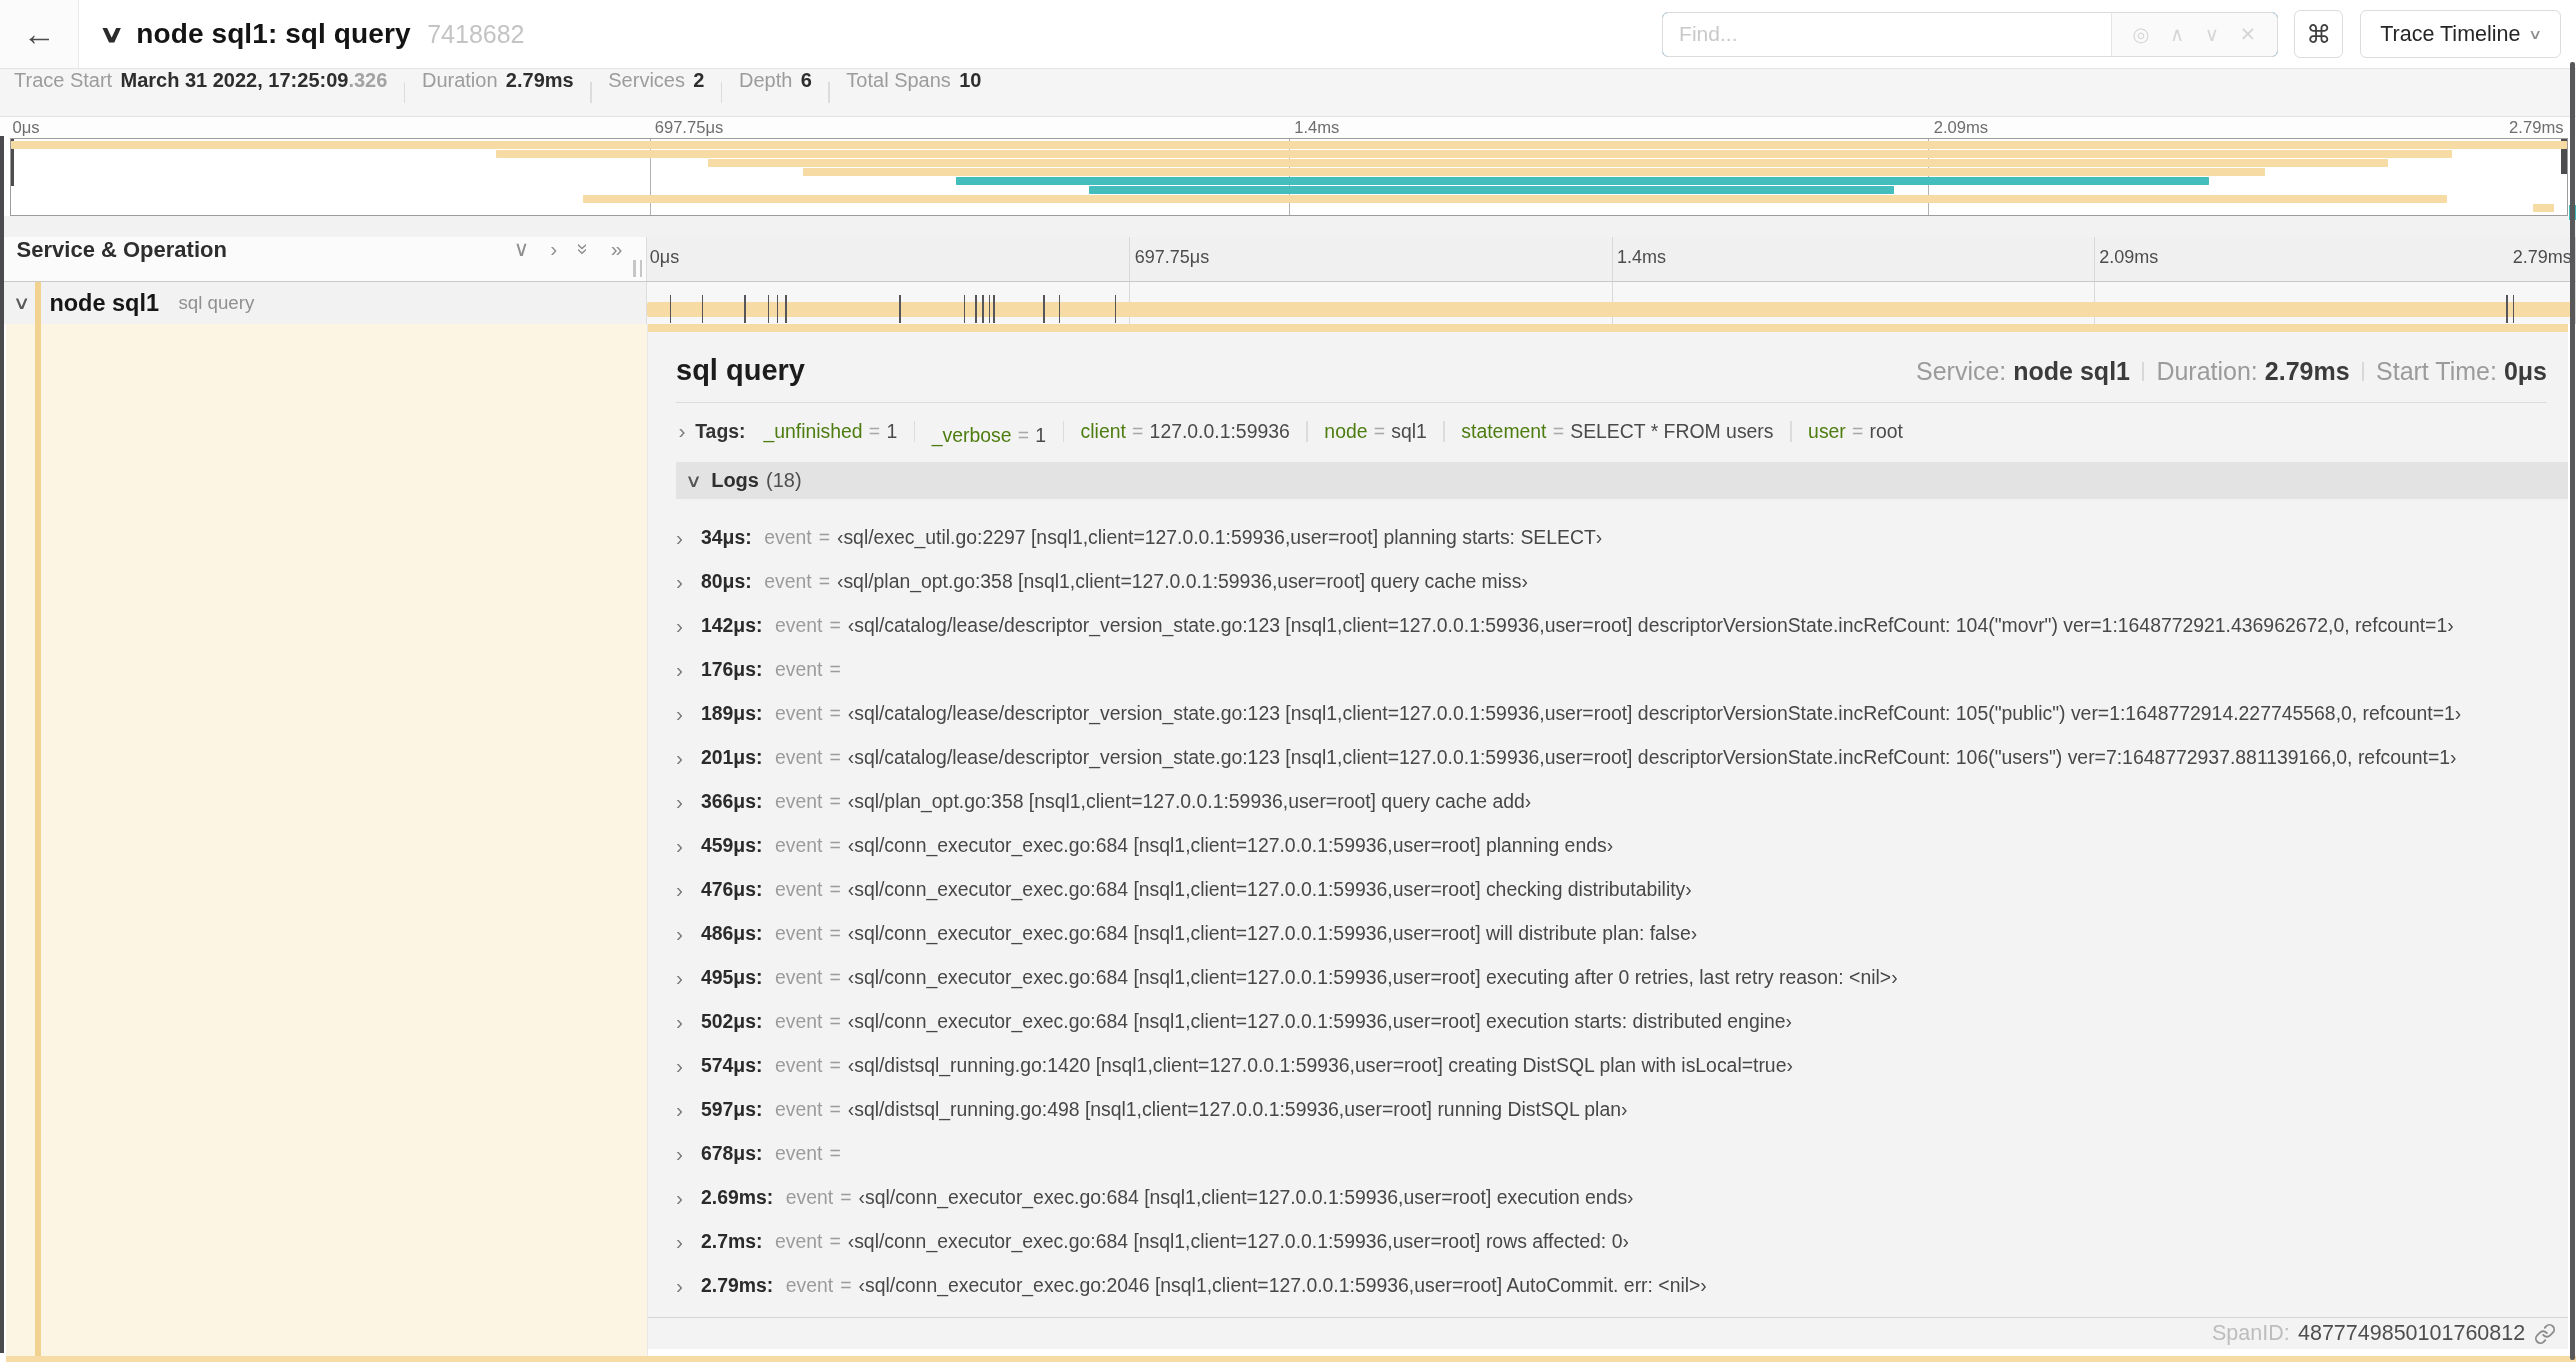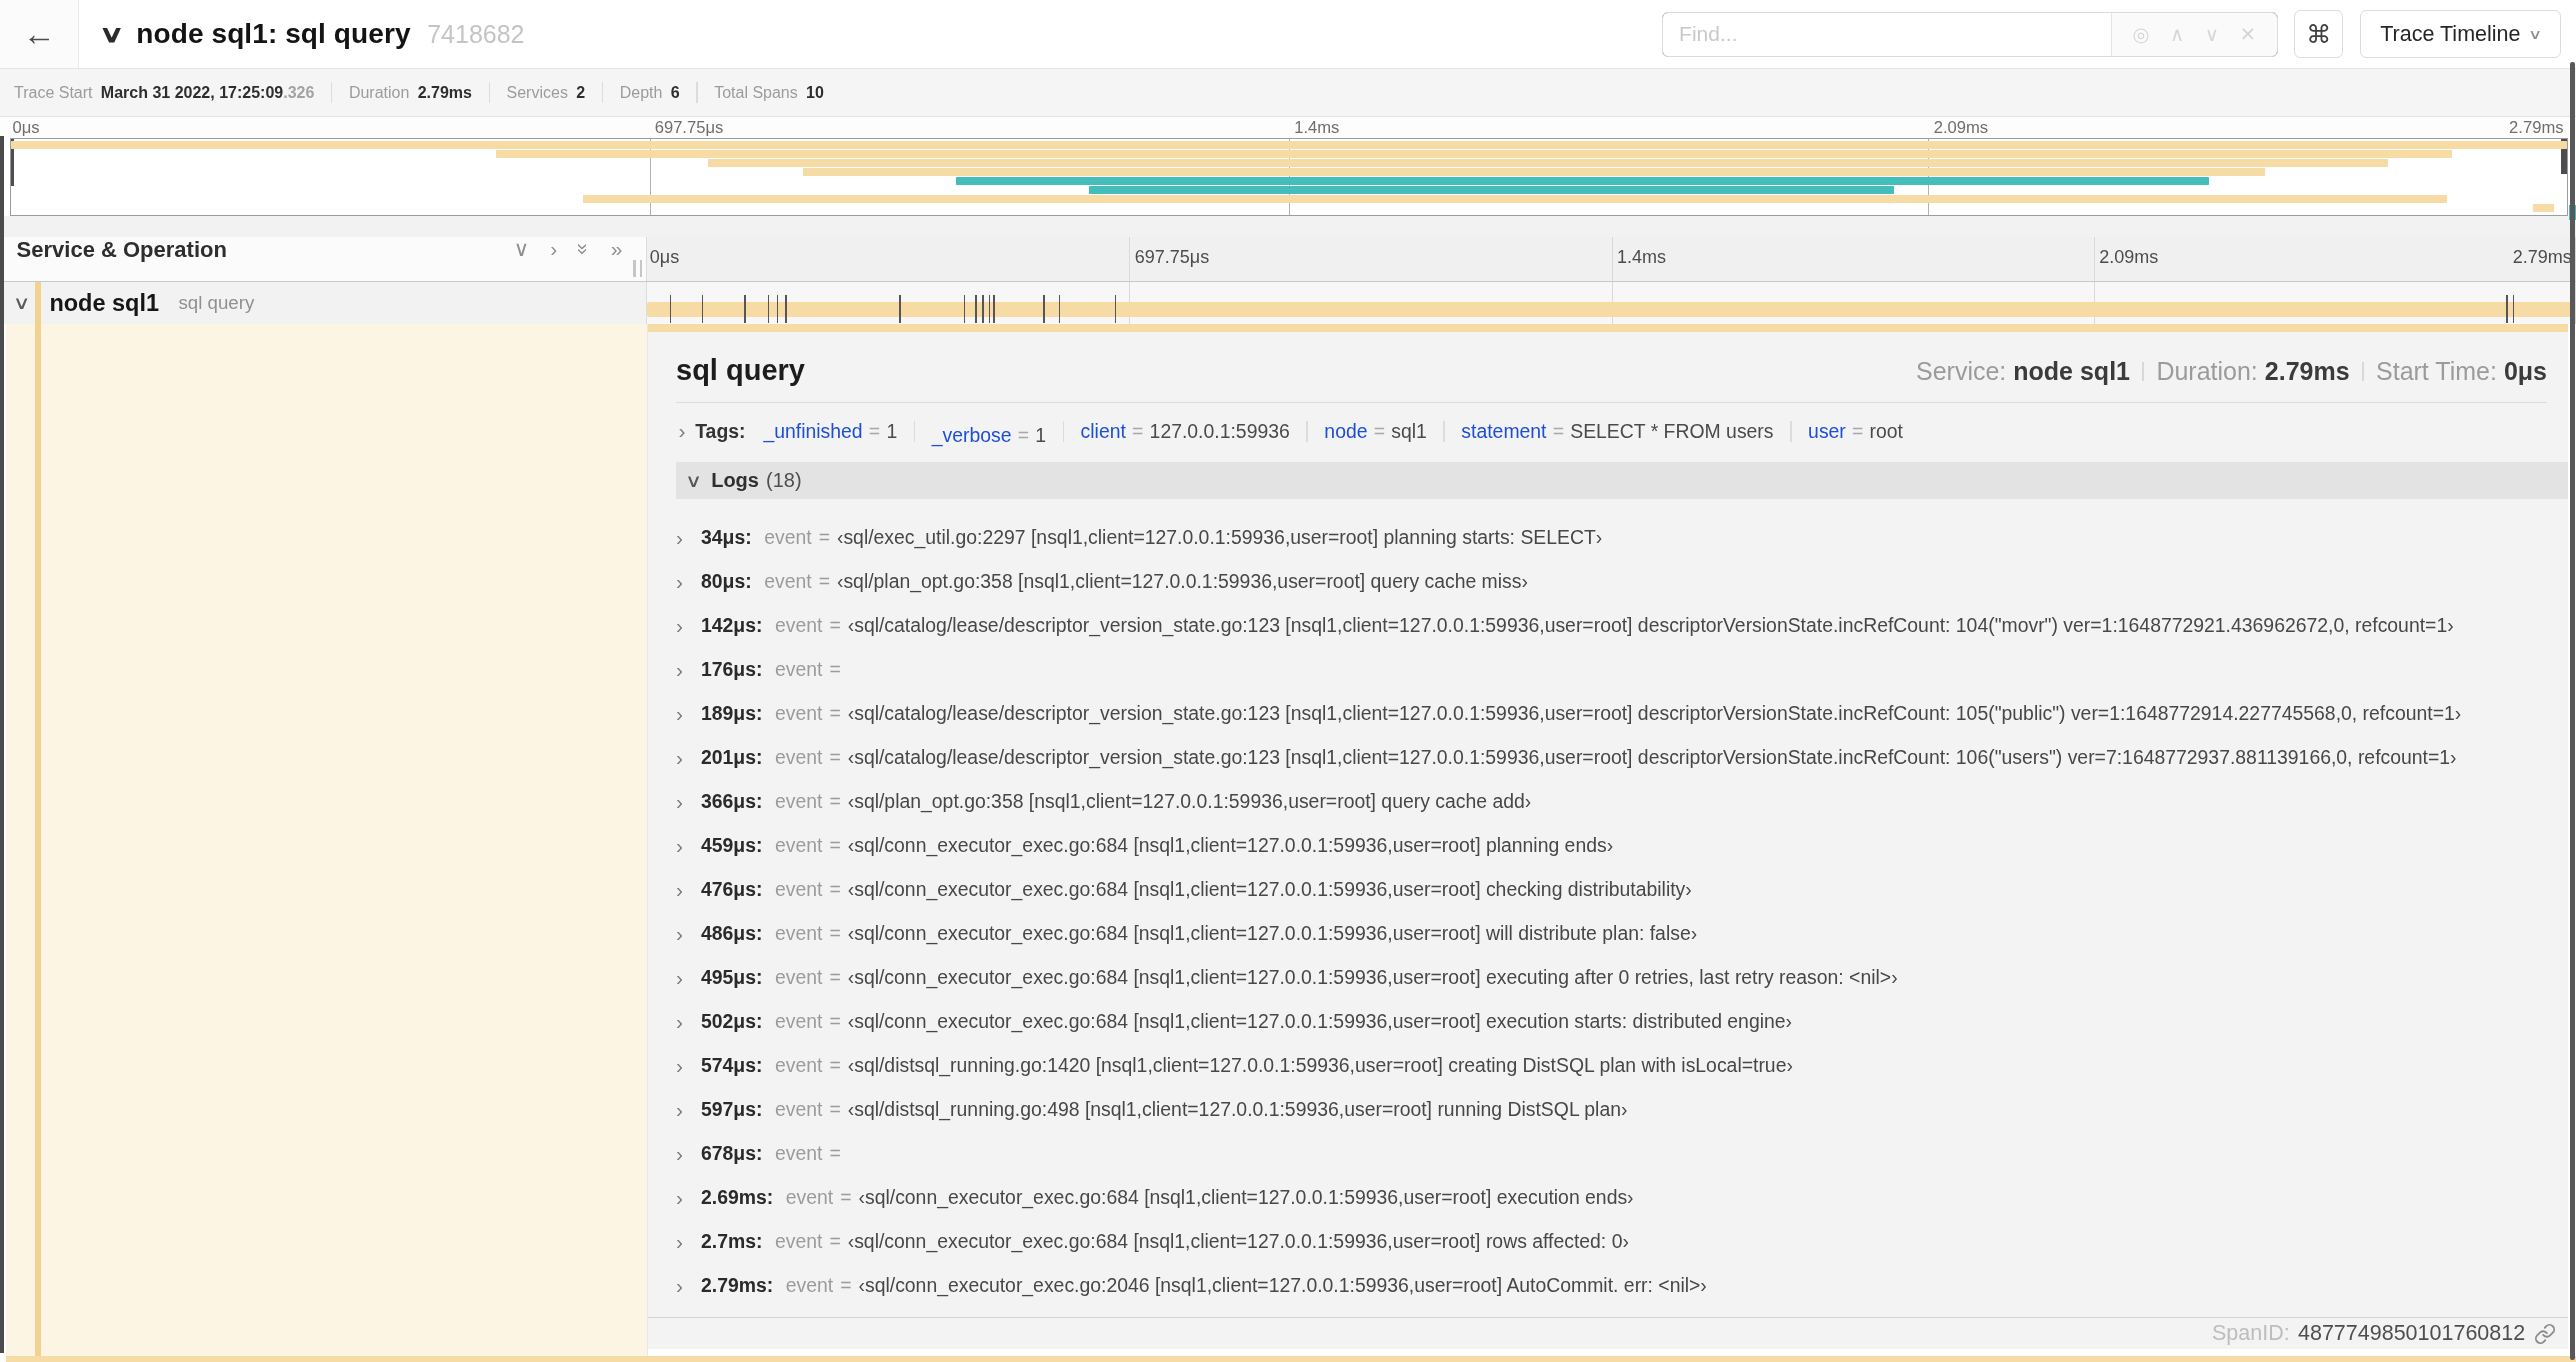--- a/index.html
+++ b/index.html
@@ -21,22 +21,22 @@
   .find-addon{width:165px;background:#fafafa;border-left:1.4px solid #e5e5e5;display:flex;align-items:center;
     justify-content:space-evenly;color:#d6d6d6;font-size:19.4px;}
   .find-addon span{cursor:default;}
   .icon-btn{height:46px;min-width:47px;border:1.4px solid #dcdcdc;border-radius:6.2px;background:#fff;display:flex;
     align-items:center;justify-content:center;font-size:25px;color:#3f3f3f;cursor:pointer;}
   .tt-btn{height:46px;border:1.4px solid #dcdcdc;border-radius:6.2px;background:#fff;display:flex;align-items:center;
     padding:0 19.4px;gap:9.7px;font-size:21.5px;color:#262626;cursor:pointer;}
   .tt-caret{font-size:14px;color:#8c8c8c;transform:scaleX(1.4);}
 
   
-  .summary{height:47px;background:#f5f5f5;border-bottom:0.7px solid #e3e3e3;display:flex;align-items:center;
-    padding-left:14px;font-size:16px;}
+  .summary{height:47px;background:#f5f5f5;border-bottom:0.7px solid #e3e3e3;display:flex;
+    padding-left:14px;font-size:20px;}
   .sum-item{display:flex;align-items:baseline;}
   .sum-label{color:#9c9c9c;}
   .sum-value{color:#2e2e2e;font-weight:700;margin-left:8.3px;}
   .sum-suffix{color:#a3a3a3;font-weight:700;}
   .sum-sep{width:1.4px;height:21px;background:#dcdcdc;margin:0 16.6px;align-self:center;}
 
   
   .mini-ruler{position:relative;height:21px;background:#fdfdfd;}
   .mini-ruler-inner{position:absolute;left:9.7px;right:8.3px;top:0;height:21px;}
   .ruler-label{position:absolute;top:0.7px;font-size:16.6px;color:#6e6e6e;white-space:nowrap;}
@@ -89,21 +89,21 @@
   .dp-title{font-size:29px;font-weight:700;color:#1c1c1c;}
   .dp-meta{display:flex;align-items:baseline;font-size:25px;}
   .meta-label{color:#9b9b9b;}
   .meta-value{color:#3b3b3b;font-weight:700;margin-left:7px;}
   .meta-sep{width:1.4px;height:19.4px;background:#d8d8d8;margin:0 12.5px;align-self:center;}
   .dp-divider{border-top:1.4px solid #dcdcdc;margin:15.2px 21px 0 28px;}
 
   .tags-row{display:flex;align-items:center;margin:12.5px 21px 0 30.5px;font-size:19.4px;white-space:nowrap;}
   .row-chevron{color:#7a7a7a;font-size:21px;margin-right:9.7px;cursor:pointer;}
   .tags-label{font-weight:700;color:#333;margin-right:18px;cursor:pointer;}
-  .tag-key{color:#1d4ed8;}
+  .tag-key{color:#4d7c0f;}
   .tag-eq{color:#a8a8a8;margin:0 6.2px;}
   .tag-value{color:#4a4a4a;}
   .tag-sep{width:1.4px;height:21px;background:#dcdcdc;margin:0 16.6px;}
 
   .logs-wrap{margin:15.2px 0 0 28px;}
   .logs-head{height:37px;background:#e3e3e3;display:flex;align-items:center;padding-left:11px;font-size:20px;cursor:pointer;}
   .logs-head .chev{color:#555;font-size:18px;transform:scaleX(1.3);margin-right:11px;}
   .logs-title{font-weight:700;color:#2f2f2f;margin-right:7px;}
   .logs-count{color:#4f4f4f;}
   .log-rows{padding-top:16.6px;}

